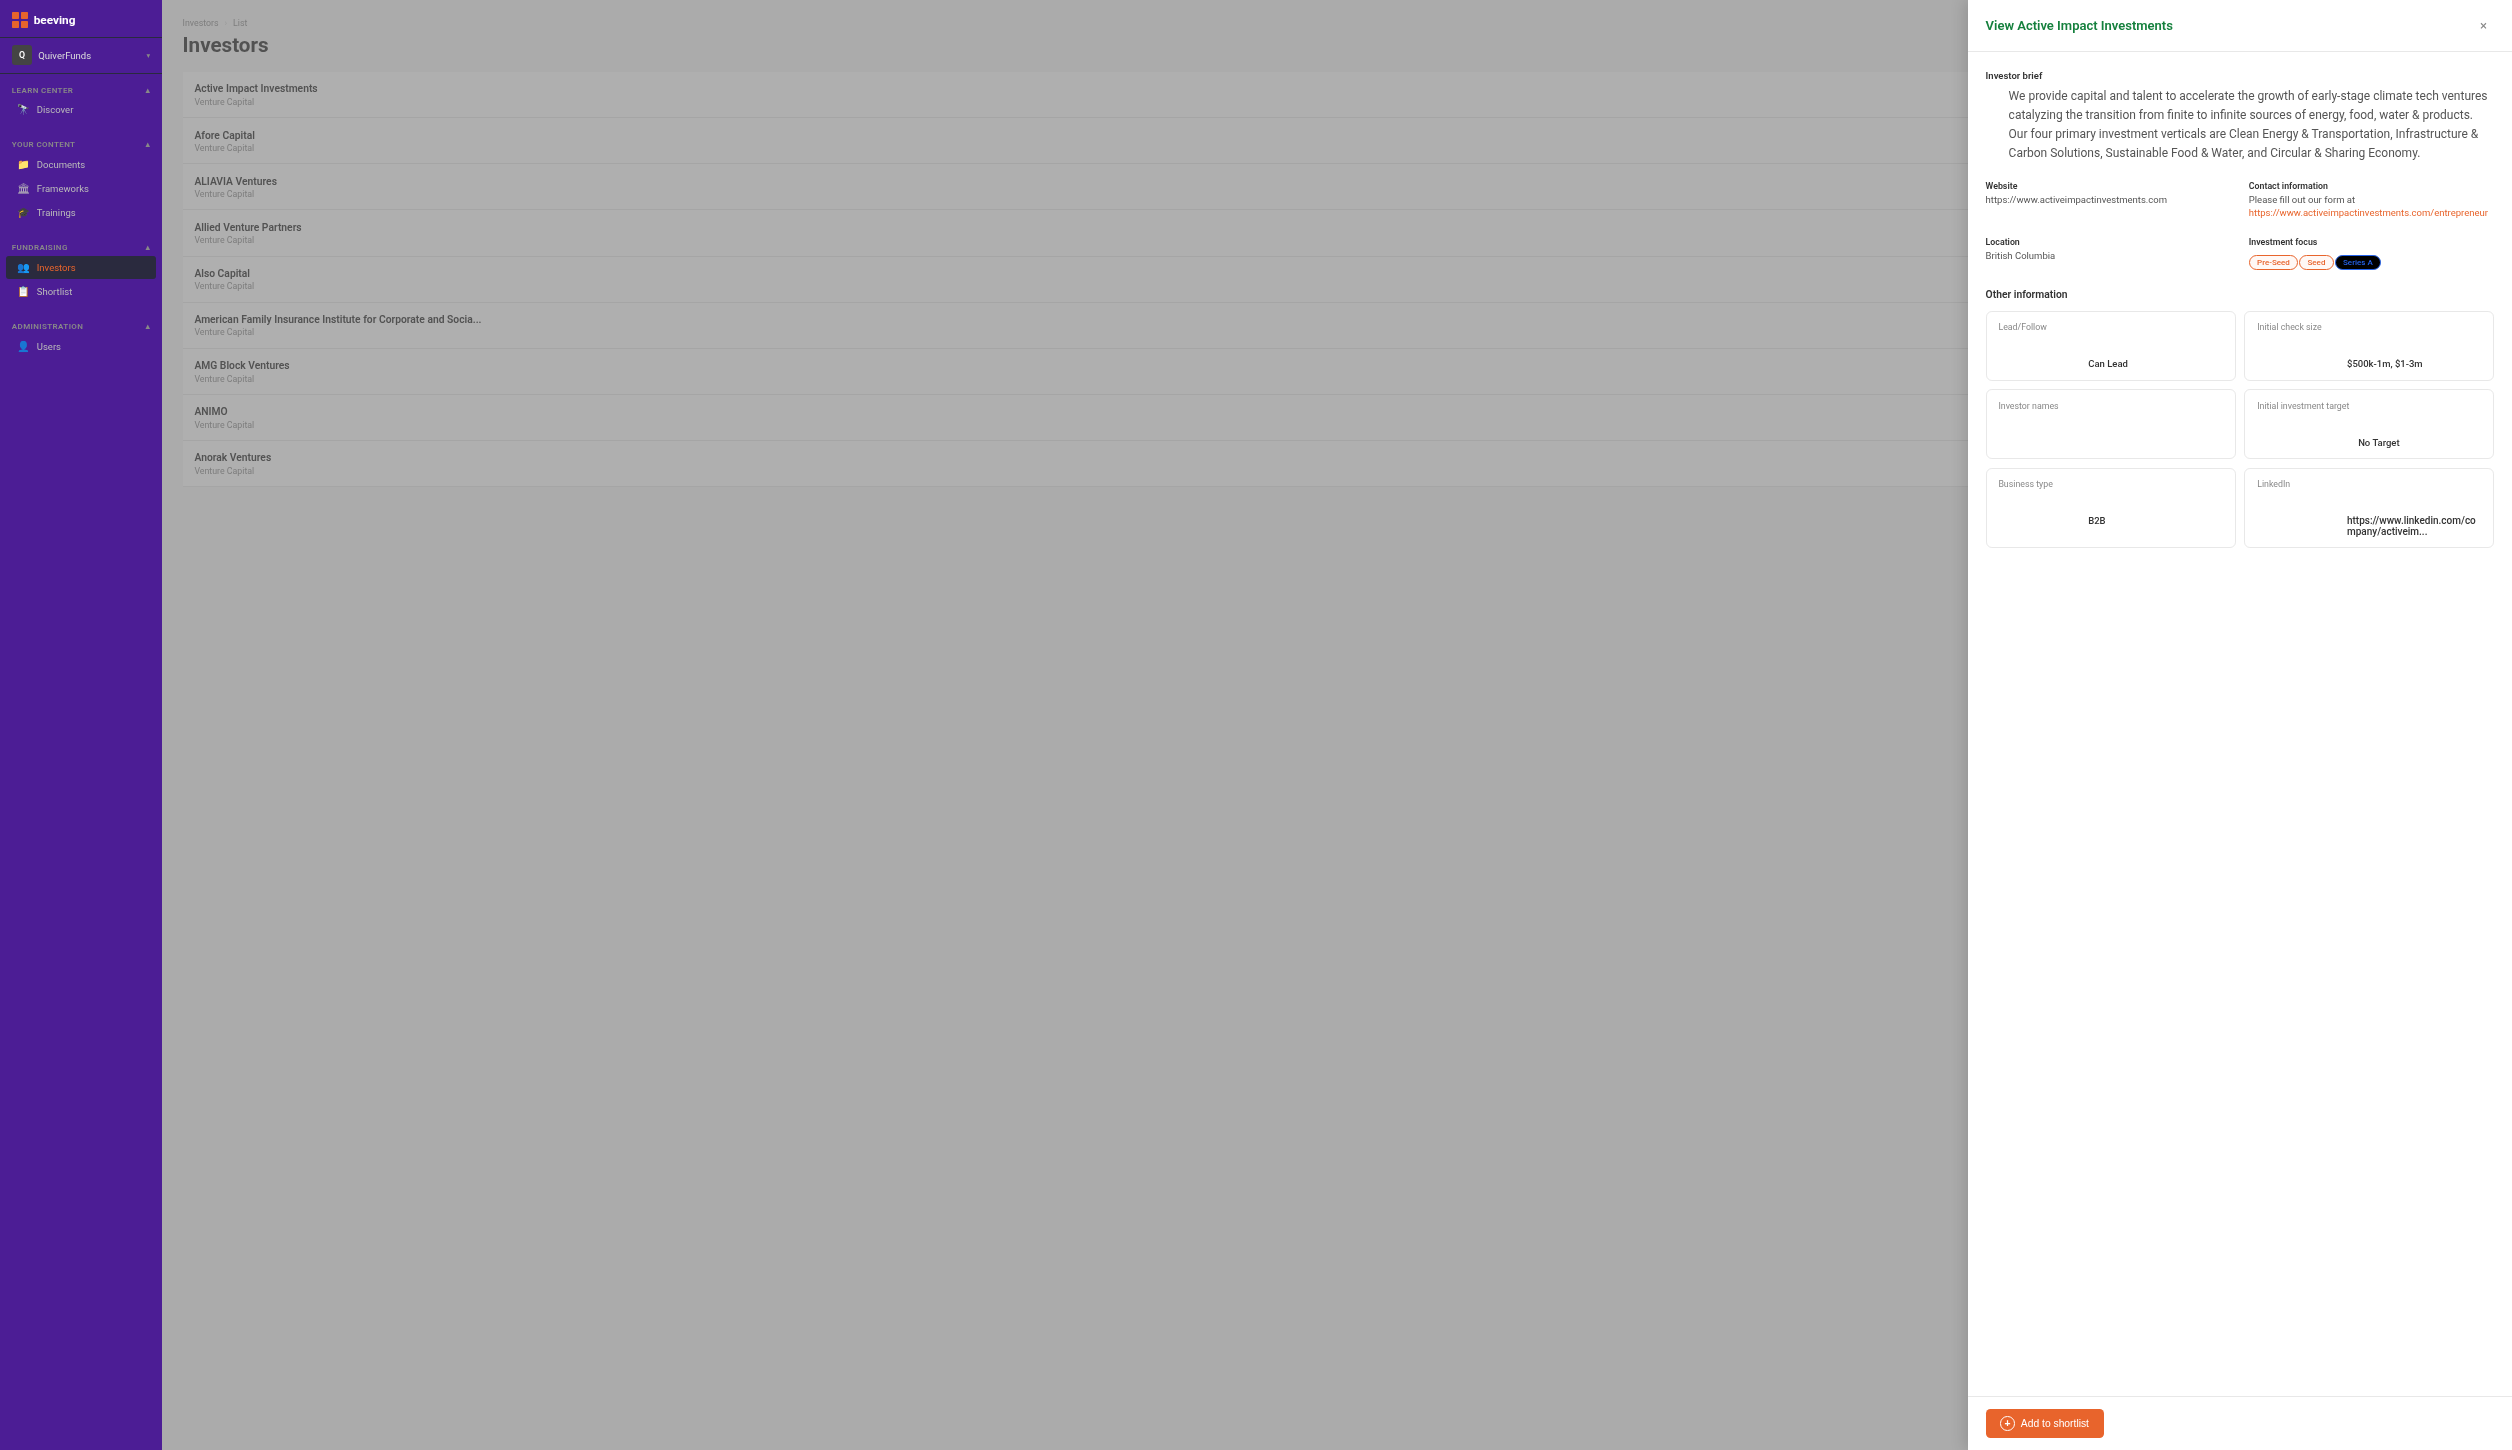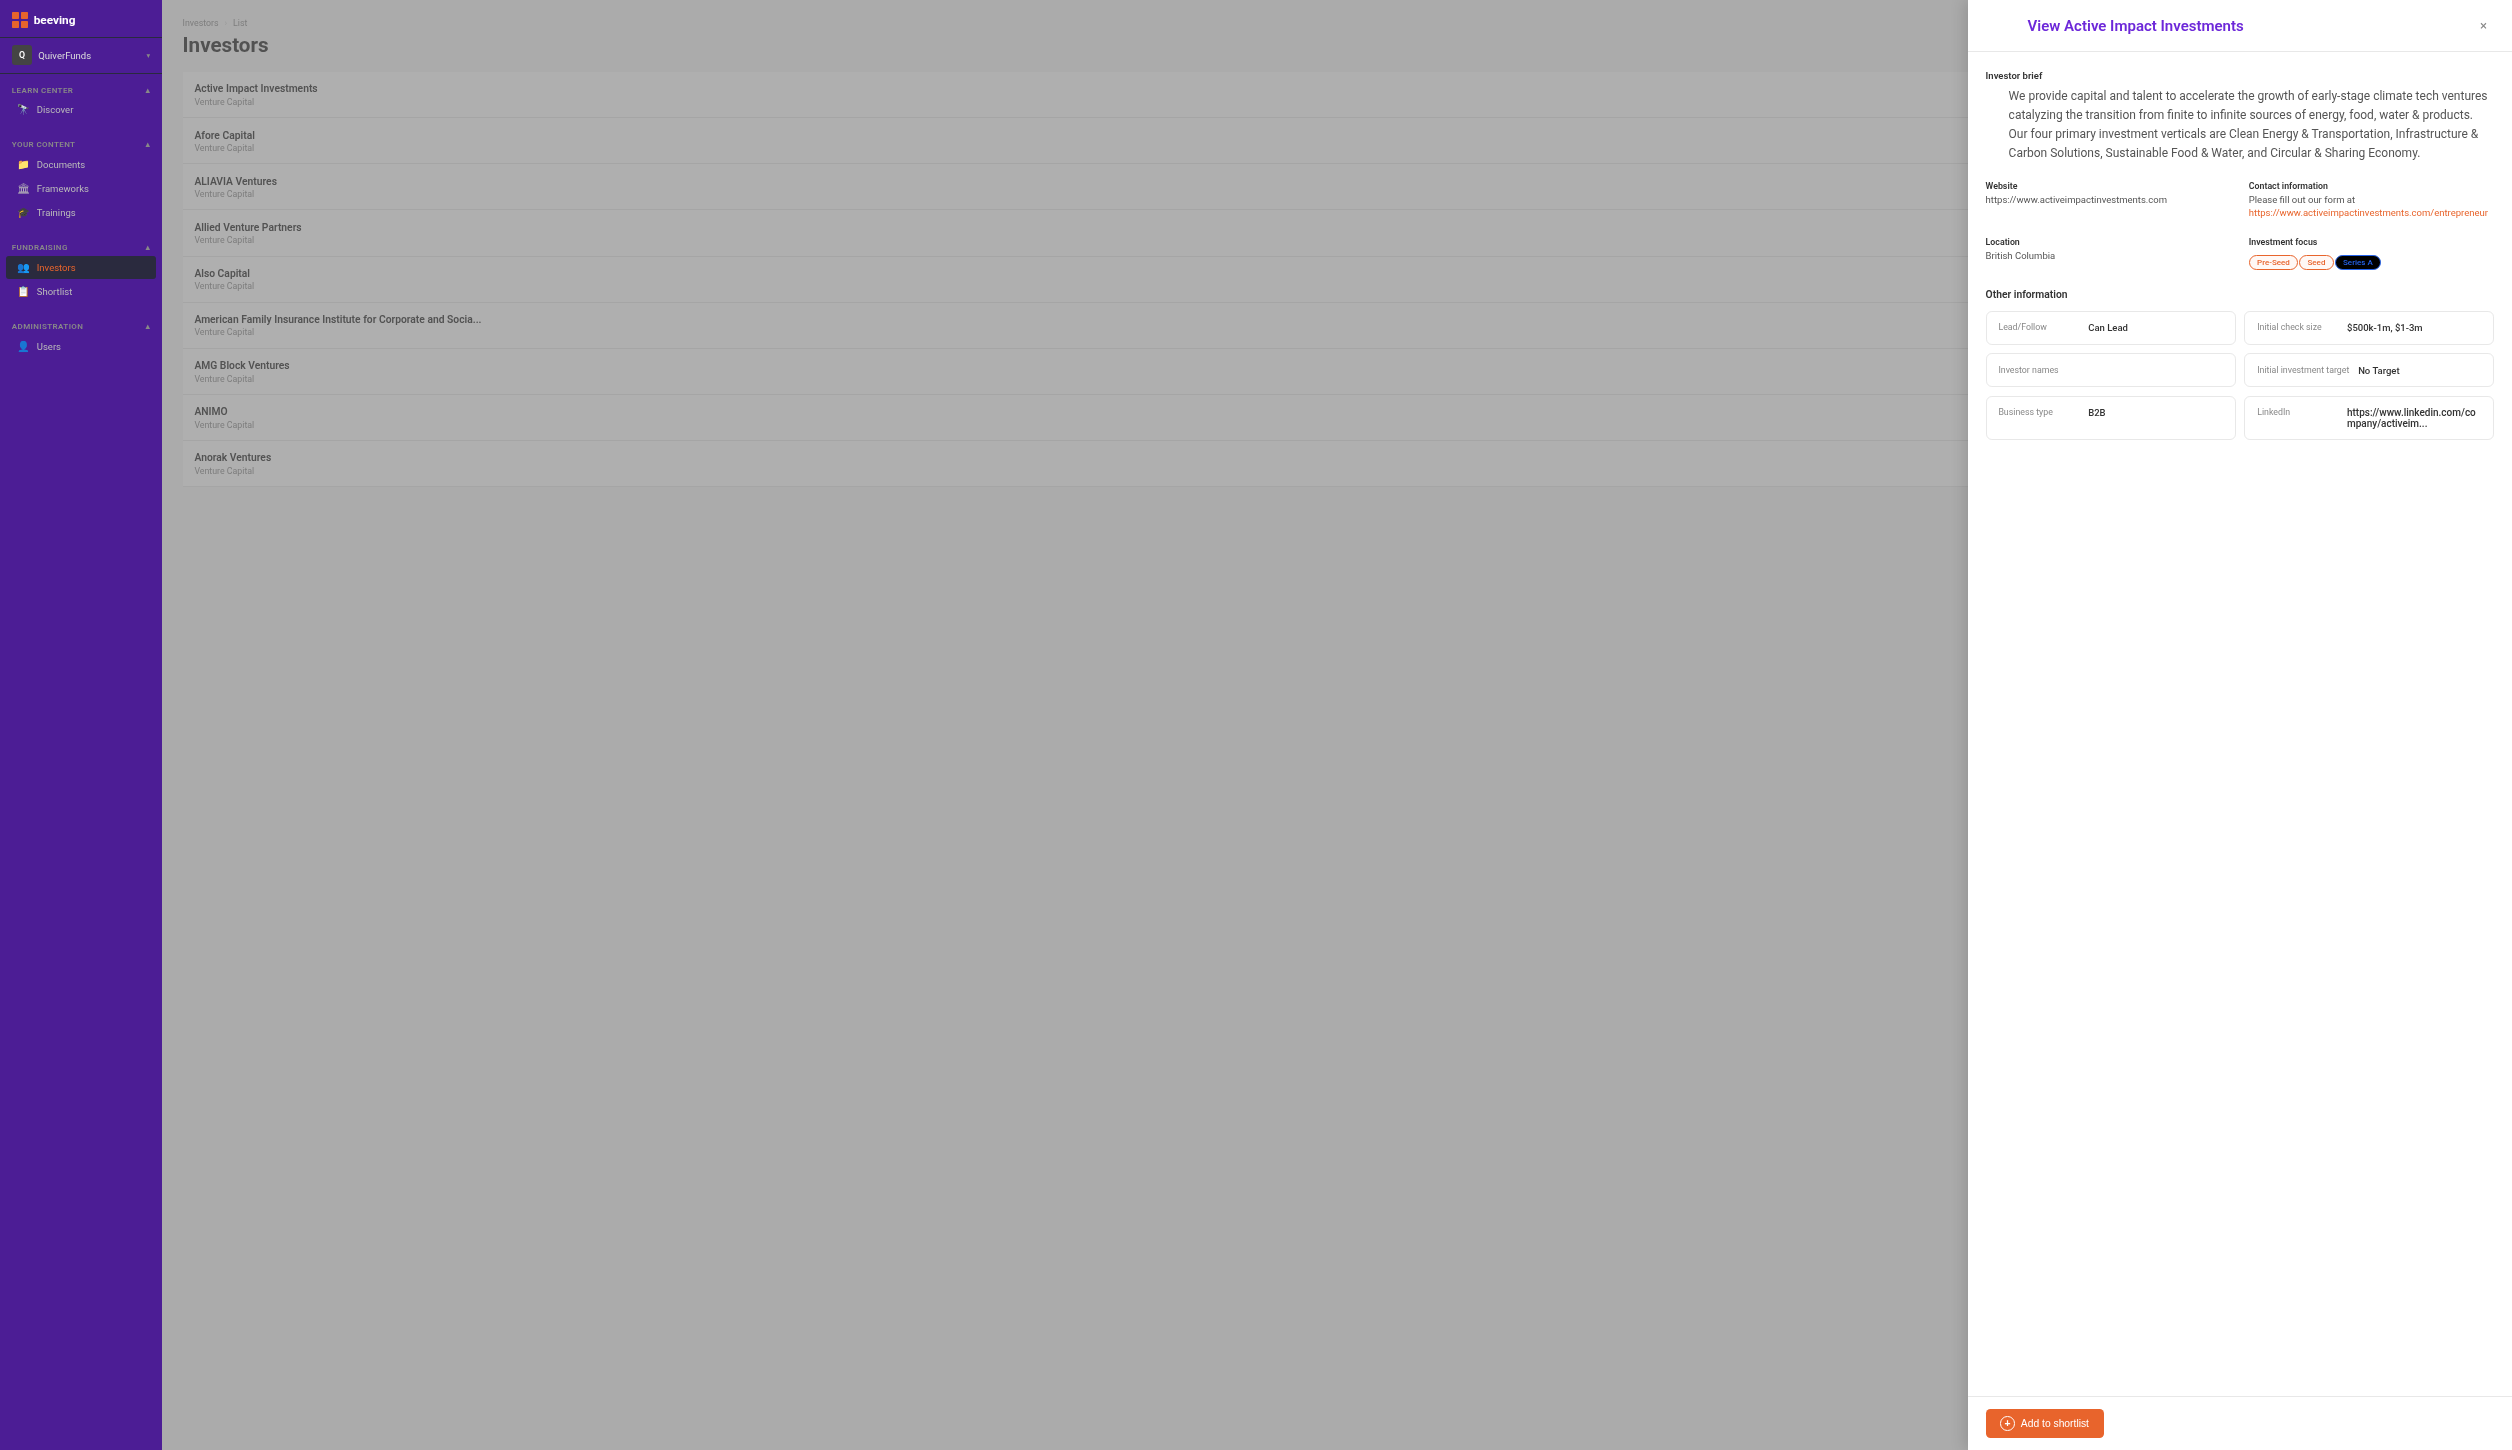--- a/index.html
+++ b/index.html
@@ -145,21 +145,21 @@
     }
 
     .modal-header {
       padding: 14.7px 17.6px;
       border-bottom: 0.7px solid #e8e8e8;
       display: flex;
       align-items: center;
       justify-content: space-between;
       flex-shrink: 0;
     }
-    .modal-title { font-size: 15px; font-weight: 600; color: #6d28d9; margin-left: 42px; }
+    .modal-title { font-size: 13px; font-weight: 600; color: #15803d; }
     .close-btn {
       cursor: pointer;
       color: #888;
       font-size: 13.2px;
       width: 22px; height: 22px;
       display: flex; align-items: center; justify-content: center;
       border-radius: 2.9px;
     }
 
     .modal-body {
@@ -201,21 +201,21 @@
     }
     .info-card {
       border: 0.7px solid #e8e8e8;
       border-radius: 5.9px;
       padding: 10.3px 11.8px;
       display: flex;
       gap: 8.8px;
       align-items: flex-start;
     }
     .info-card-label { font-size: 8.8px; color: #888; min-width: 81px; }
-    .info-card-value { font-size: 9.5px; color: #333; font-weight: 500; }
+    .info-card-value { font-size: 9.5px; color: #333; font-weight: 500; margin-top: 36px; }
 
     .modal-footer {
       padding: 11.8px 17.6px;
       border-top: 0.7px solid #e8e8e8;
       flex-shrink: 0;
     }
     .add-shortlist-btn {
       display: flex;
       align-items: center;
       gap: 5.9px;

